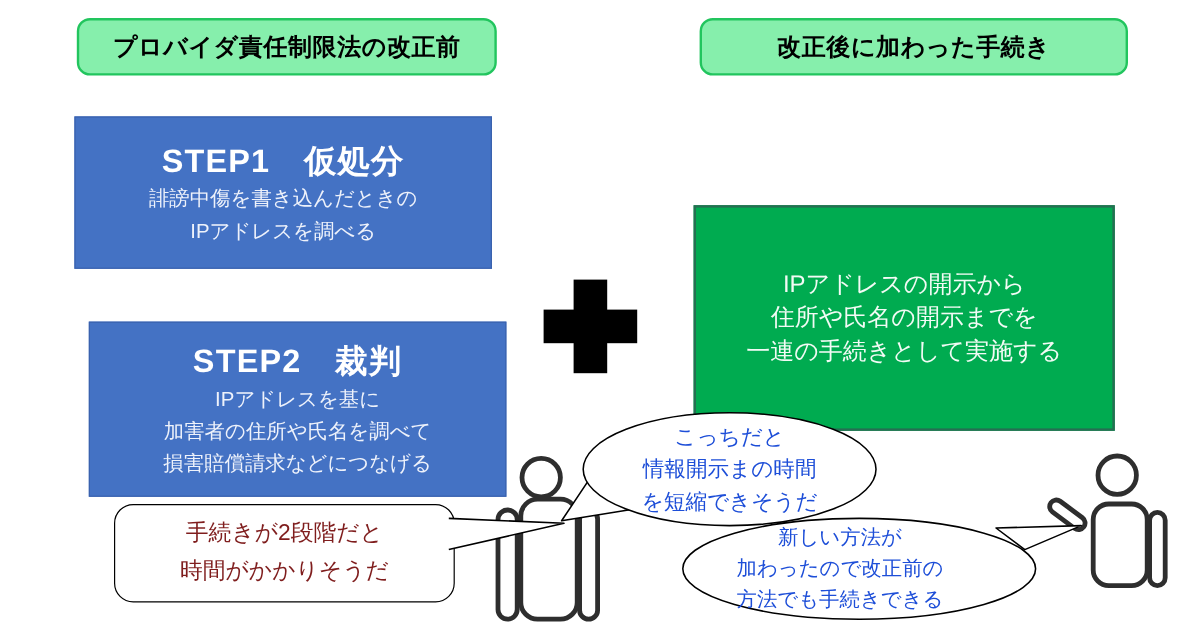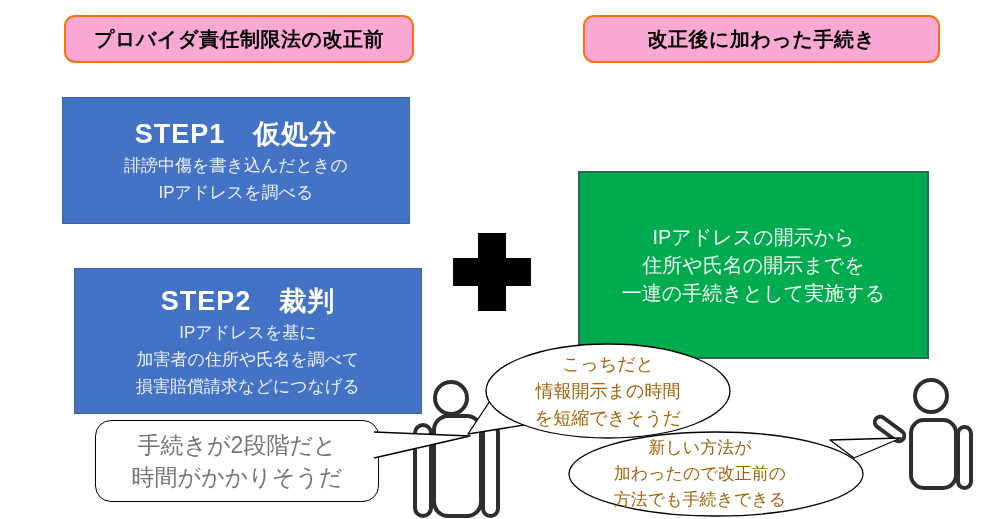--- a/index.html
+++ b/index.html
@@ -3,21 +3,21 @@
 <meta charset="utf-8">
 <style>
   html,body{margin:0;padding:0;background:#fff;}
   .stage{
     position:relative;width:1000px;height:519px;background:#fff;overflow:hidden;
     font-family:"Liberation Sans","DejaVu Sans",sans-serif;color:#111;
   }
   .abs{position:absolute;}
   
   .titlebox{
-    border:2px solid #f97316;border-radius:11px;background:#f9a8d4;
+    border:2px solid #22c55e;border-radius:11px;background:#86efac;
     display:flex;align-items:center;justify-content:center;
     font-weight:bold;font-size:20px;letter-spacing:.5px;color:#000;
   }
   
   .stepcard{
     background:var(--step-blue,#4472c4);border:1.5px solid #3a62ae;
     display:flex;flex-direction:column;align-items:center;justify-content:center;
     color:#fff;text-align:center;
   }
   .stepcard .hd{font-size:27px;font-weight:bold;line-height:36px;letter-spacing:1px;}
@@ -28,25 +28,25 @@
     display:flex;flex-direction:column;align-items:center;justify-content:center;
     color:#f2fbf5;text-align:center;
   }
   .greencard .ln{font-size:20px;line-height:28px;}
   
   .plusbar{background:#000;}
   
   .rectbubble{
     border:1.5px solid #000;border-radius:16px;background:#fff;
     display:flex;flex-direction:column;align-items:center;justify-content:center;
-    text-align:center;font-size:23px;line-height:32px;color:#737373;z-index:4;
+    text-align:center;font-size:19px;line-height:32px;color:#7f1d1d;z-index:4;
   }
   .bubbletext{
     display:flex;flex-direction:column;align-items:center;justify-content:center;
-    text-align:center;color:#a16207;z-index:5;
+    text-align:center;color:#1d4ed8;z-index:5;
   }
   .bubbletext.b1{font-size:18px;line-height:27px;}
   .bubbletext.b2{font-size:17px;line-height:26px;}
   svg{display:block;}
   .person{z-index:1;}
   .bubble-svg{z-index:3;}
   .tail-svg{z-index:5;}
 </style>
 </head>
 <body>

